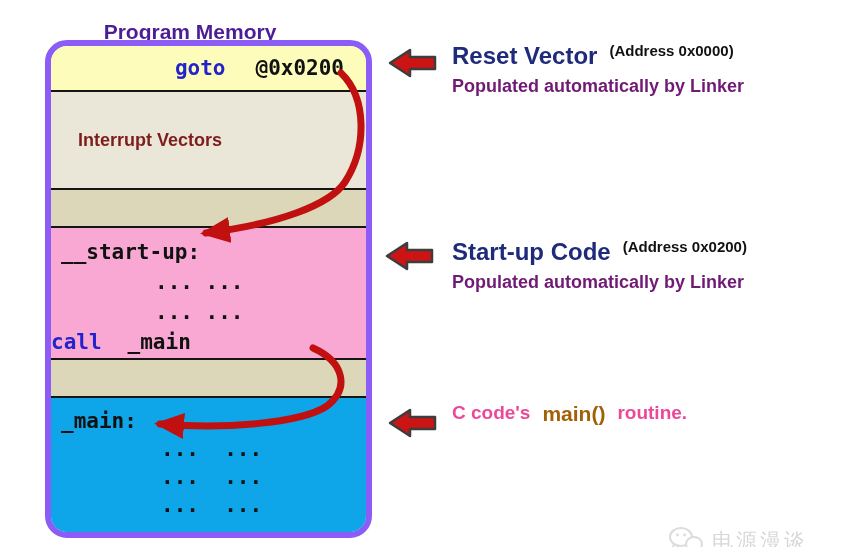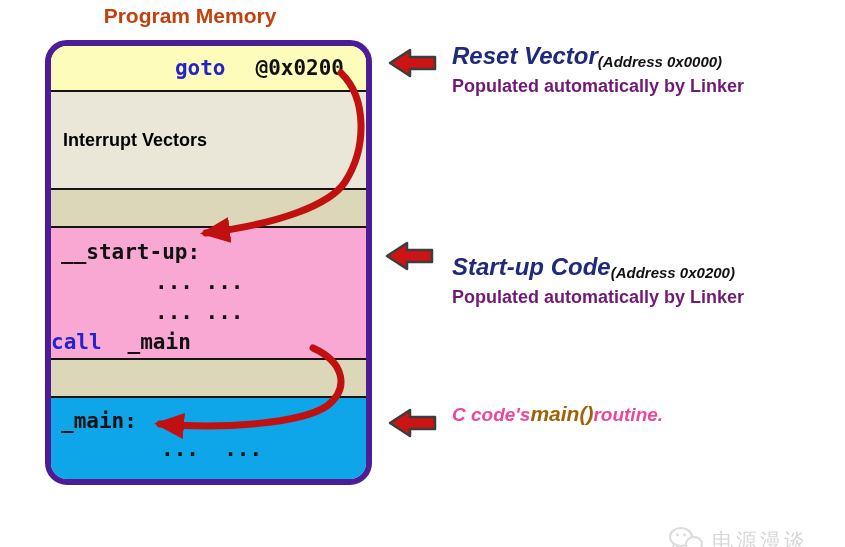--- a/index.html
+++ b/index.html
@@ -6,31 +6,31 @@
   html, body { width: 845px; height: 547px; }
   body {
     position: relative;
     background: #ffffff;
     font-family: "Liberation Sans", sans-serif;
     overflow: hidden;
   }
 
   .diagram-title {
     position: absolute;
-    left: 45px; top: 4px; width: 290px;
+    left: 45px; top: 20px; width: 290px;
     text-align: center;
-    font-size: 21px; font-weight: bold; color: #c2410c;
+    font-size: 21px; font-weight: bold; color: #4c1d95;
   }
 
   
   .memory-box {
     position: absolute;
     left: 45px; top: 40px;
-    width: 327px; height: 445px;
-    border: 6px solid #4c1d95;
+    width: 327px; height: 498px;
+    border: 6px solid #8b5cf6;
     border-radius: 22px;
     overflow: hidden;
     display: flex;
     flex-direction: column;
     background: #eae7d8;
   }
   .sect { width: 100%; }
   .divider { height: 2px; background: #151515; flex: none; }
   .sect-reset     { height: 44px; background: #fdfcba; flex: none;
                     display: flex; align-items: center; justify-content: flex-end;
@@ -42,21 +42,21 @@
   .sect-main      { flex: 1; background: #0ea5e9; padding-top: 9px; }
 
   .mono, .code-line {
     font-family: "DejaVu Sans Mono", monospace;
     font-weight: bold;
     font-size: 21px;
     color: #111111;
     white-space: pre;
   }
   .kw-blue { color: #2323cc; }
-  .ivt-label { font-size: 18px; font-weight: bold; color: #000000; }
+  .ivt-label { font-size: 18px; font-weight: bold; color: #7f1d1d; margin-left: 15px; }
 
   .sect-startup .code-line { line-height: 30px; }
   .sect-main .code-line    { line-height: 28px; }
   .pad-label { padding-left: 10px; }
   .pad-dots-su { padding-left: 104px; }
   .pad-call { }
   .pad-dots-mn { padding-left: 110px; }
   .gap-goto { margin-right: 30px; }
   .gap-call { margin-right: 26px; }
 
@@ -69,23 +69,23 @@
   }
 
   
   .block-arrow { position: absolute; z-index: 6; }
   .arrow-reset   { left: 388px; top: 46px; }
   .arrow-startup { left: 385px; top: 239px; }
   .arrow-main    { left: 388px; top: 406px; }
 
   .anno { position: absolute; left: 452px; }
   .anno-reset   { top: 42px; }
-  .anno-startup { top: 238px; margin-top: 15px; }
+  .anno-startup { top: 238px; }
   .anno-main    { top: 402px; }
-  .anno-line1 { display: flex; align-items: flex-end; white-space: nowrap; font-style: italic; }
+  .anno-line1 { display: flex; align-items: flex-start; gap: 12px; white-space: nowrap; }
   .anno-title   { font-size: 24px; font-weight: bold; color: #1e2a7a; }
   .anno-address { font-size: 15px; font-weight: bold; color: #111111; }
   .anno-sub     { margin-top: 6px; font-size: 18px; font-weight: bold; color: #701a75; }
   .anno-prefix, .anno-suffix { font-size: 19px; font-weight: bold; color: #ec4899; }
   .anno-highlight { font-size: 21px; font-weight: bold; color: #a16207; }
 
   
   .watermark {
     position: absolute; left: 668px; top: 487px;
     display: flex; align-items: center; gap: 8px;

